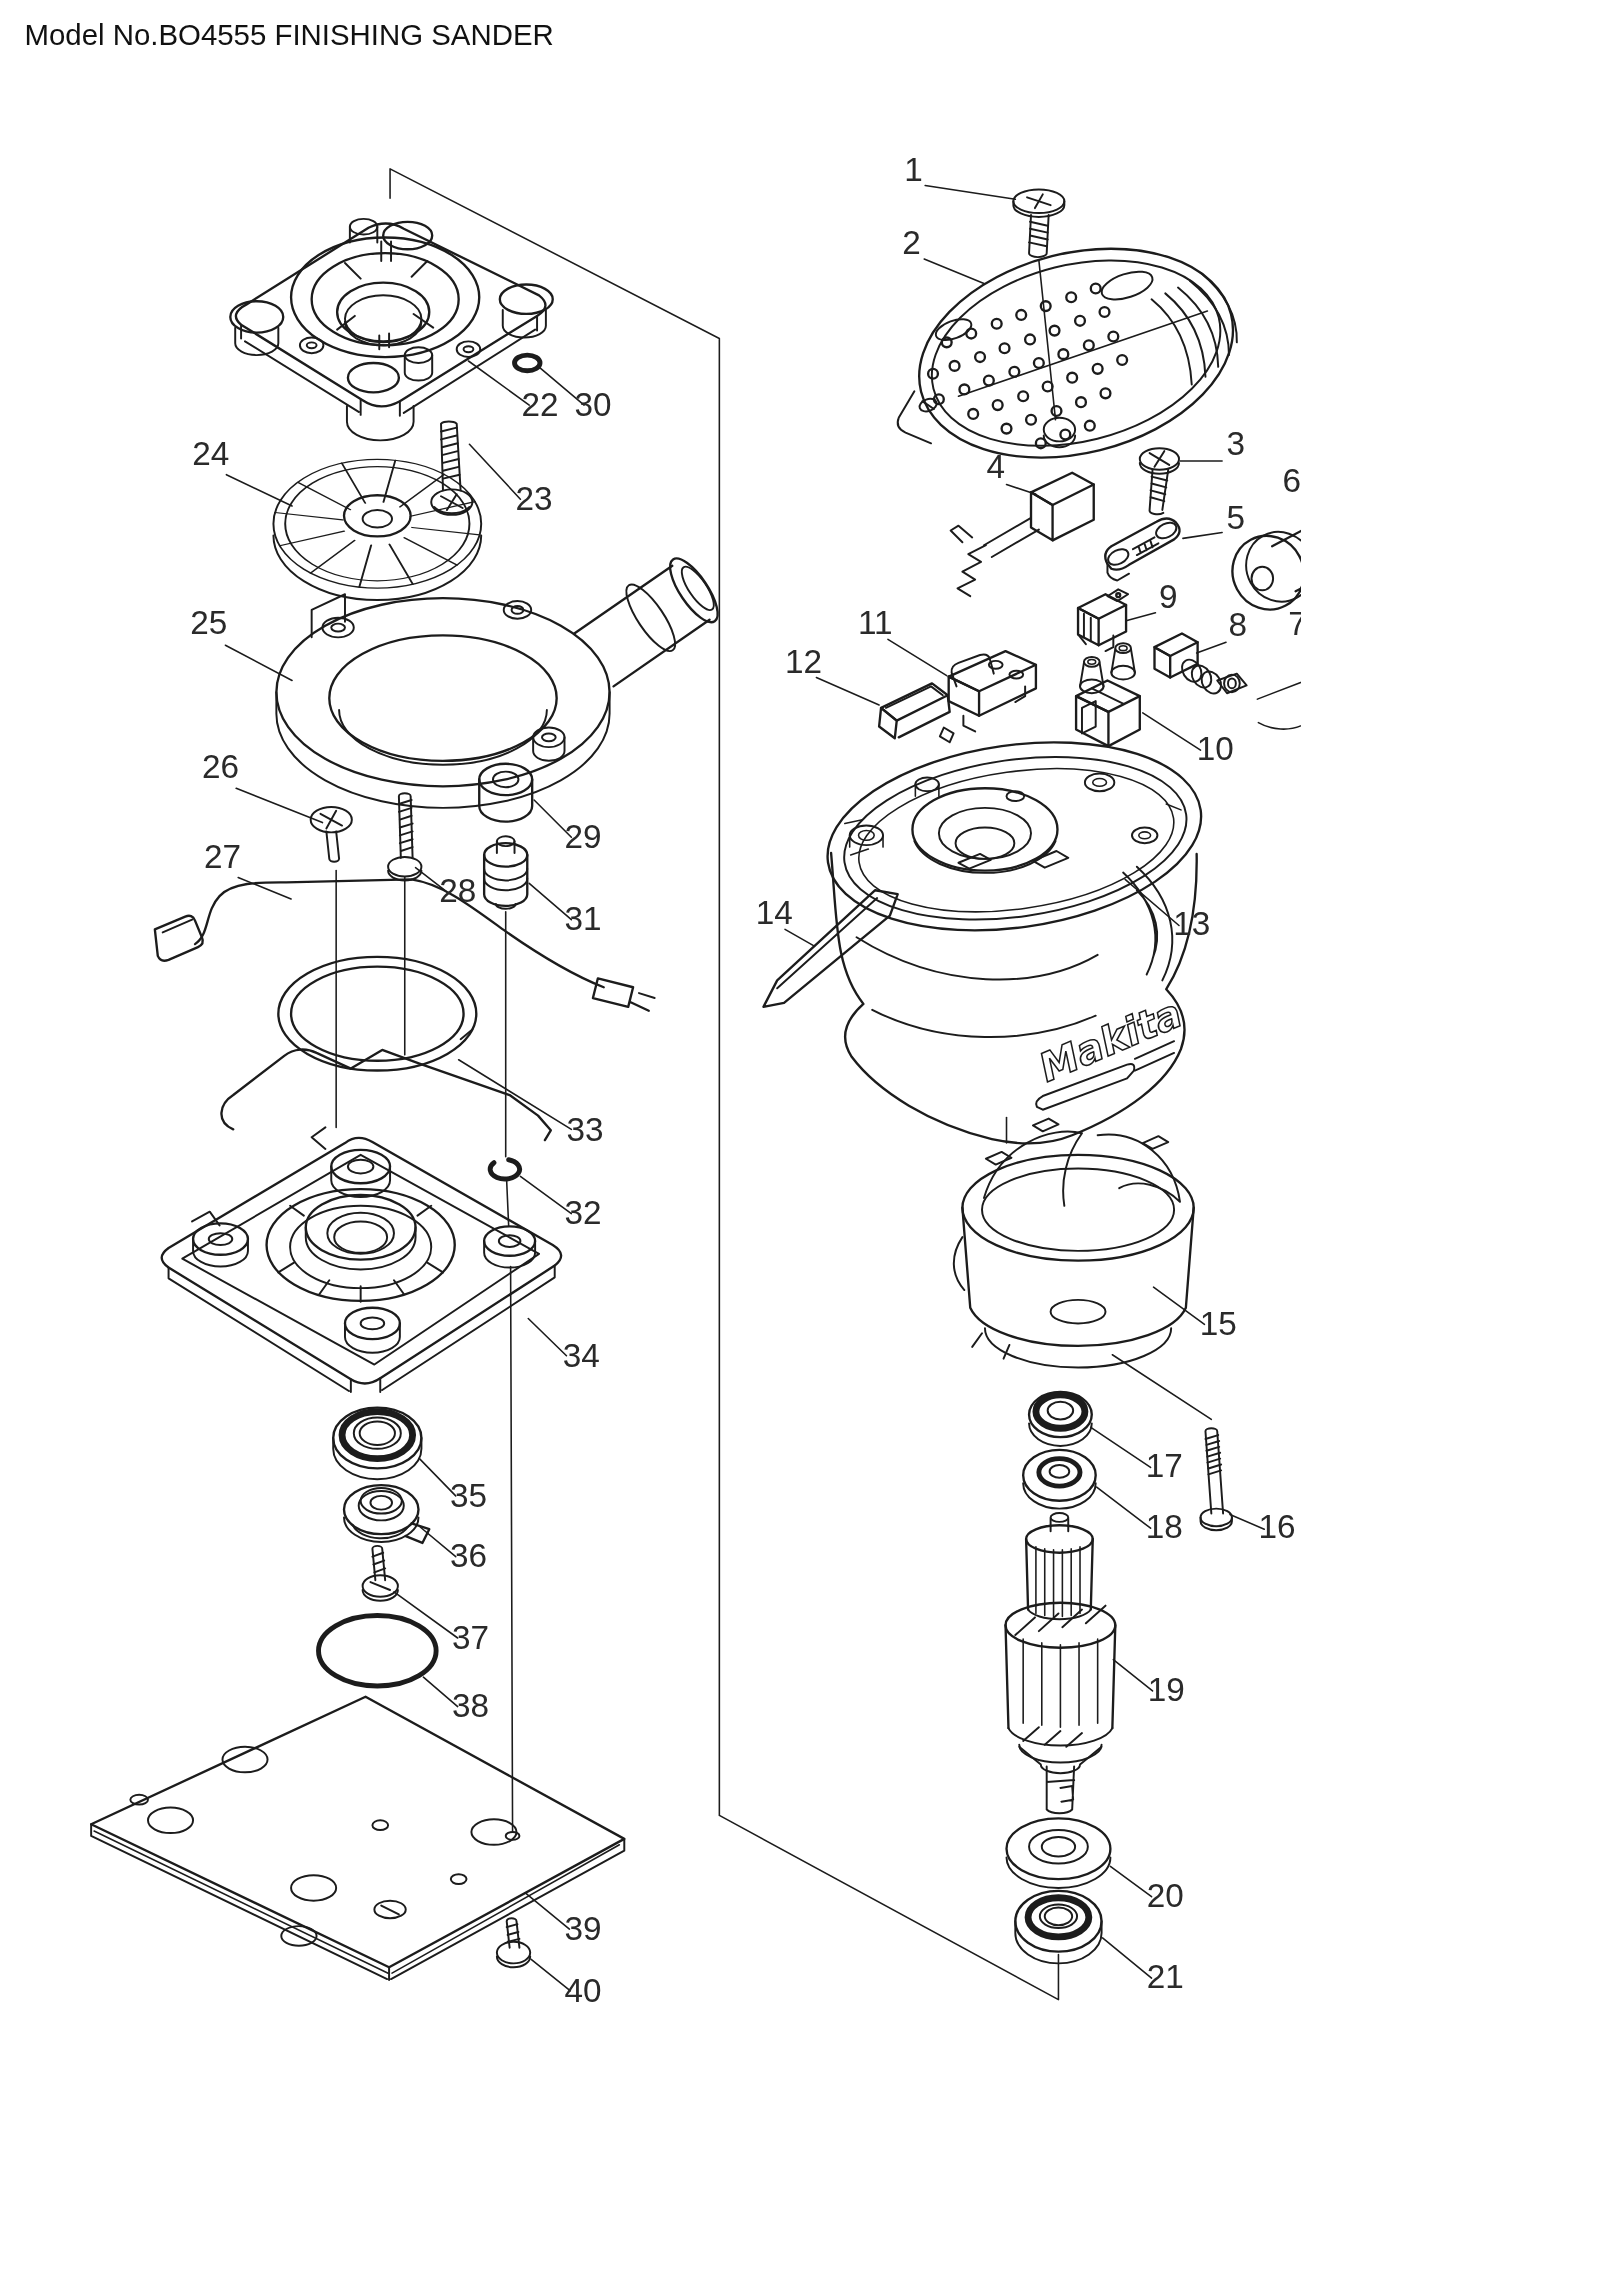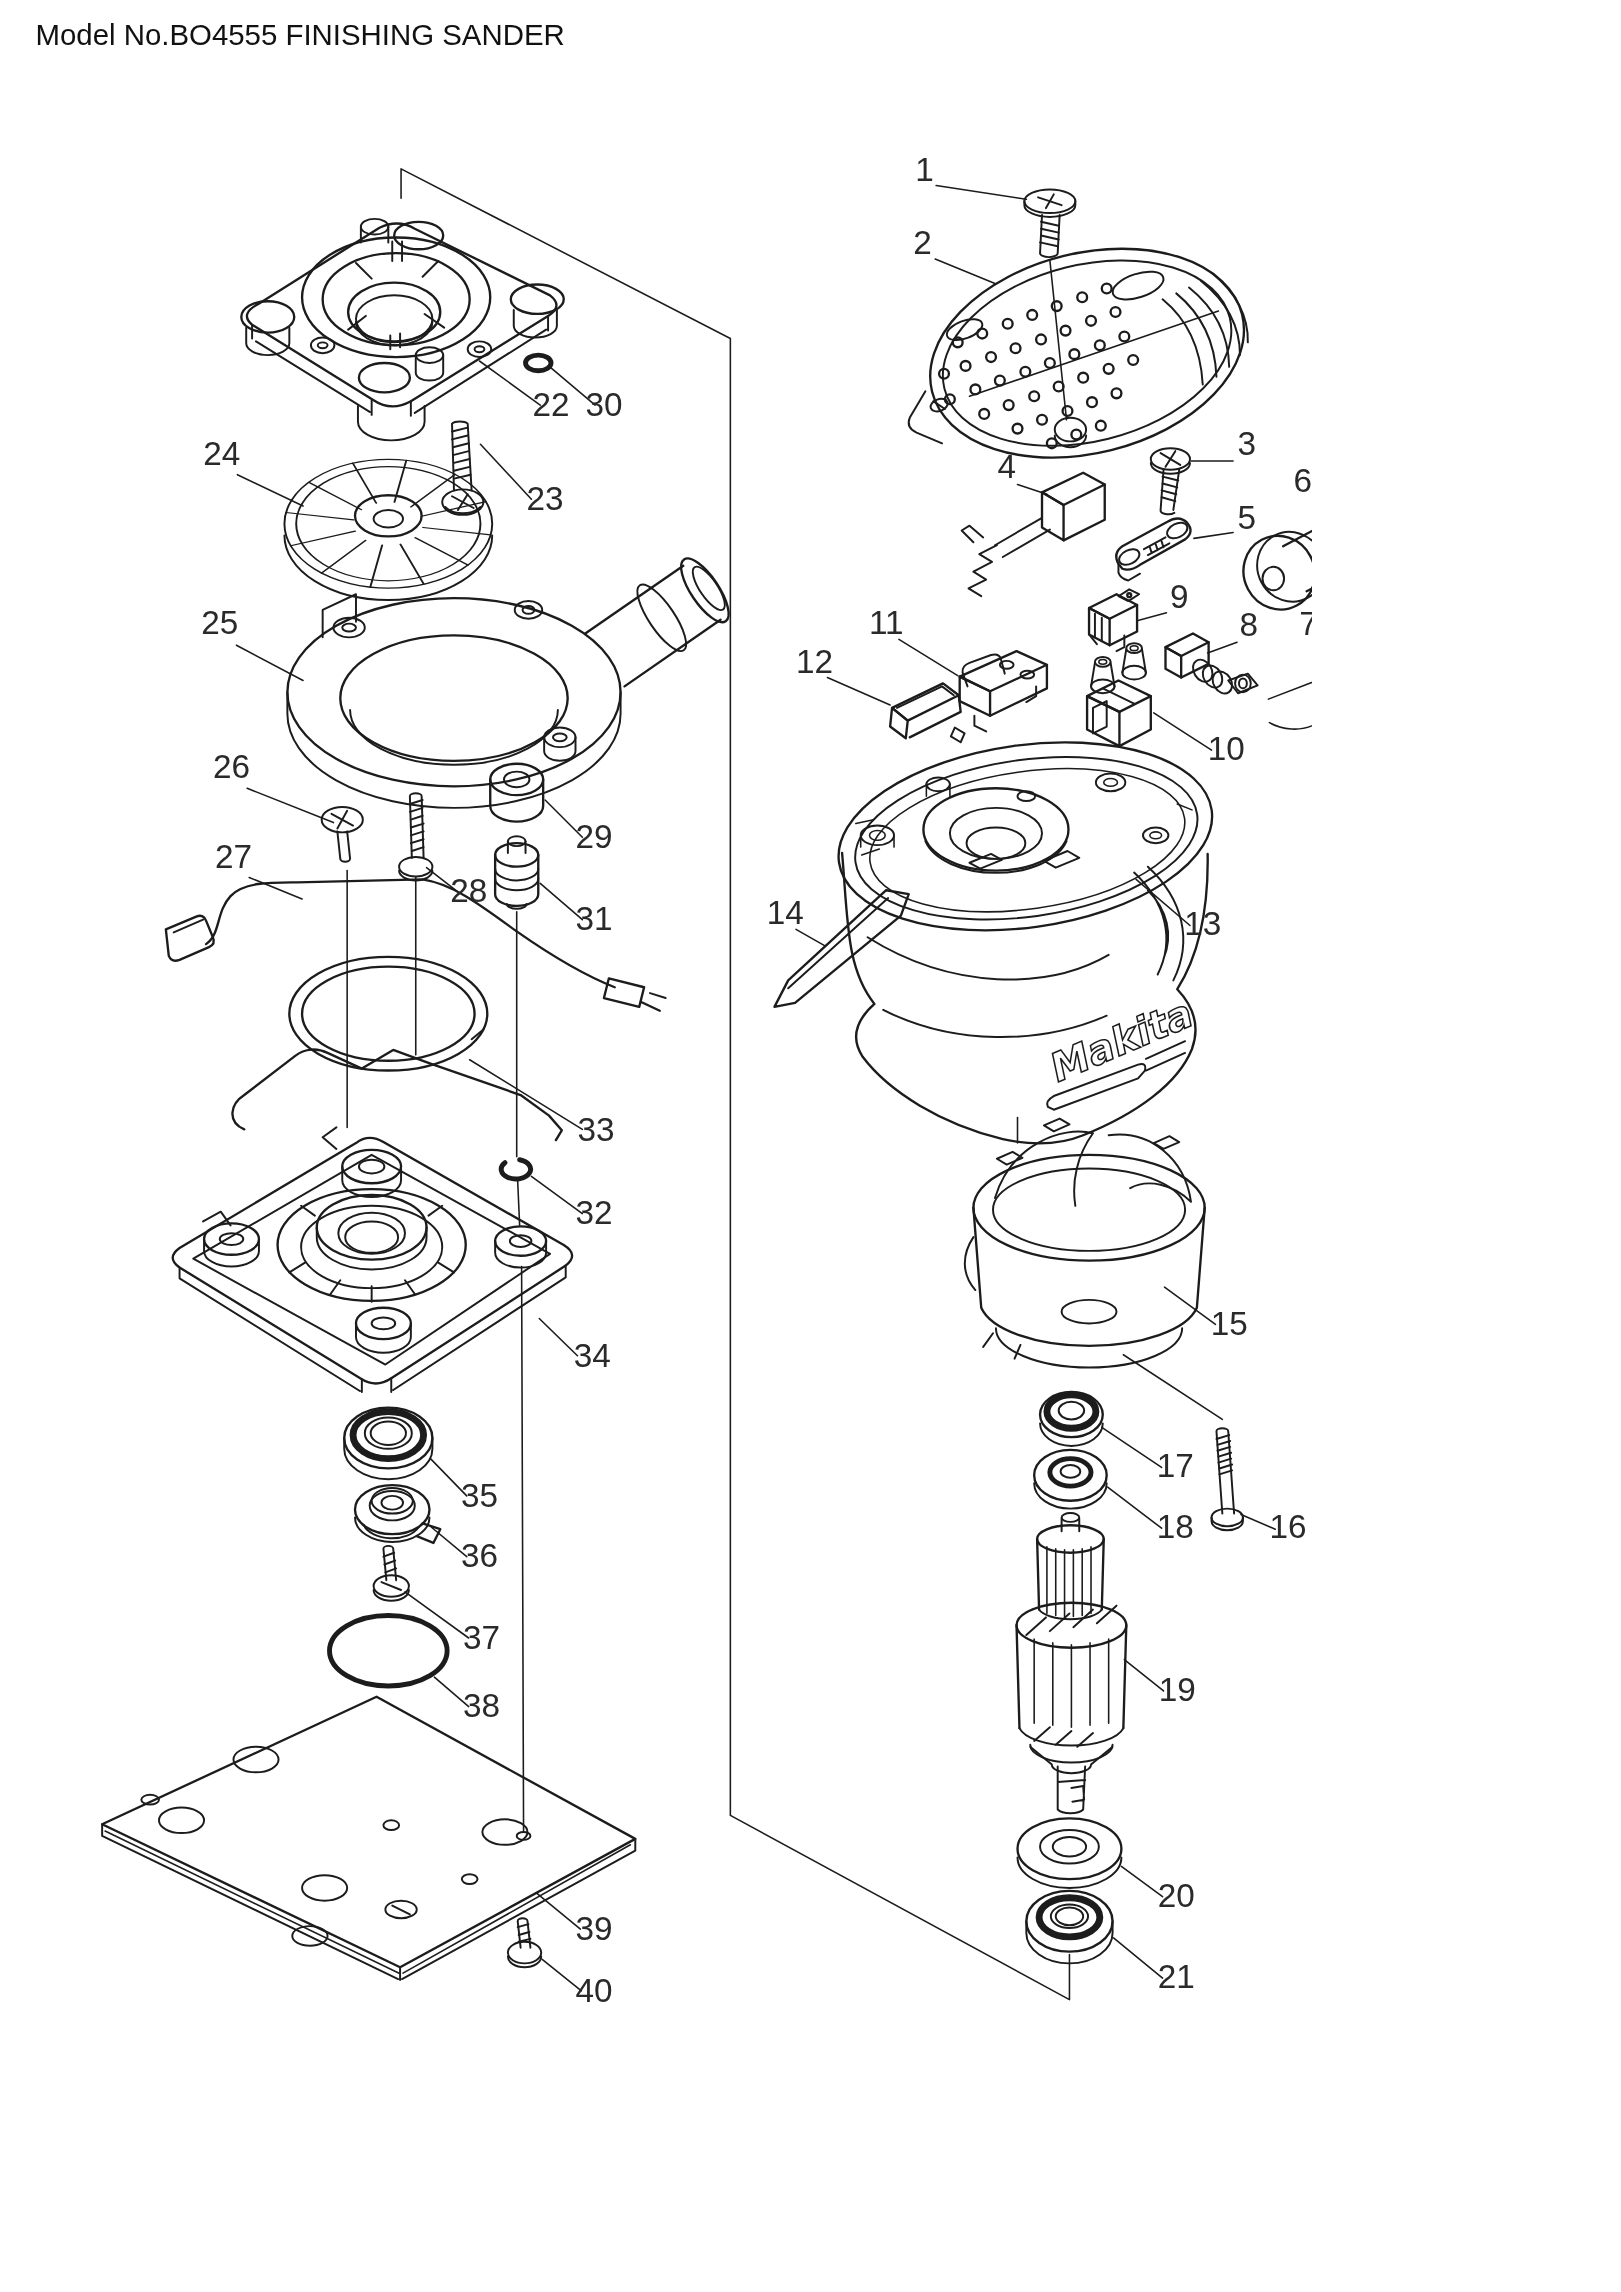--- a/index.html
+++ b/index.html
@@ -1,17 +1,17 @@
 <!DOCTYPE html>
 <html><head>
 <meta charset="utf-8">
 <style>
   html,body{margin:0;padding:0;background:#ffffff;}
   #page{position:relative;width:1301px;height:2293px;background:#fff;overflow:hidden;
-        font-family:"Liberation Sans",sans-serif;margin-left:11px;}
+        font-family:"Liberation Sans",sans-serif;}
   svg{position:absolute;left:0;top:0;}
   svg *{vector-effect:none;}
   .ln, svg path, svg line, svg ellipse, svg circle, svg polyline{
       fill:none;stroke:#1c1c1c;stroke-width:2.4;stroke-linecap:round;stroke-linejoin:round;}
   svg .thin{stroke-width:1.6;}
   svg .mid{stroke-width:2;}
   svg .thick{stroke-width:5;}
   svg .thick6{stroke-width:7;}
   svg text{stroke:none;fill:#222;}
   .lbl{font-family:"Liberation Sans",sans-serif;font-size:34px;fill:#2a2a2a;}

